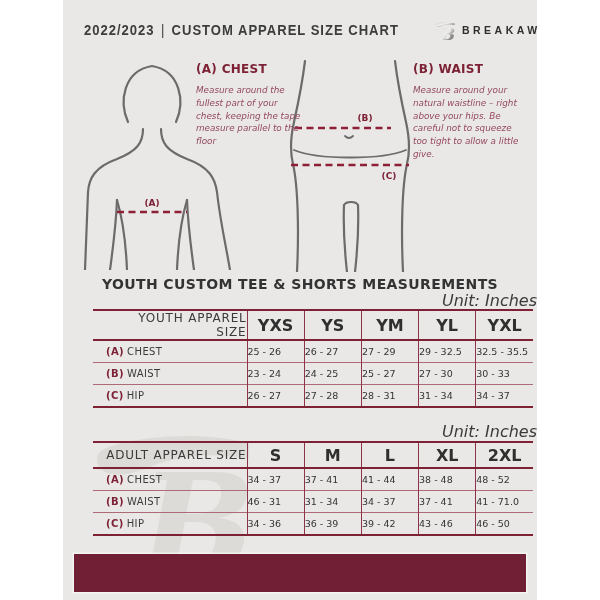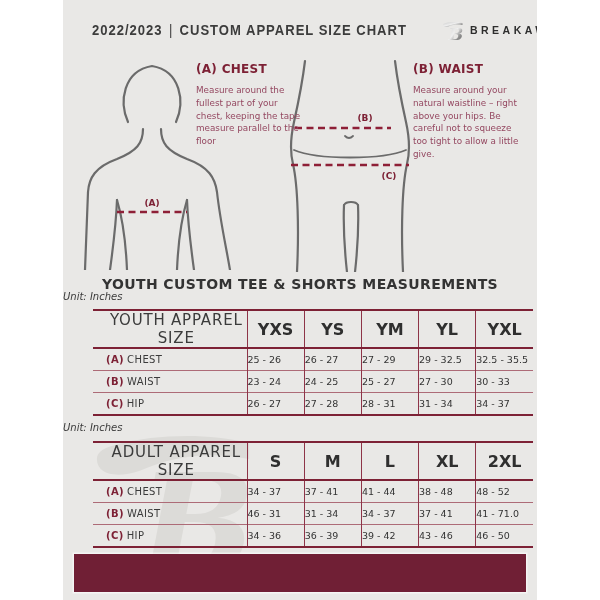--- a/index.html
+++ b/index.html
@@ -1,63 +1,63 @@
 <!DOCTYPE html>
 <html><head>
 <meta charset="utf-8">
 <style>
   html,body{margin:0;padding:0;}
   .canvas{position:relative;width:600px;height:600px;background:#ffffff;overflow:hidden;
           font-family:"DejaVu Sans",sans-serif;-webkit-font-smoothing:antialiased;}
   .page{position:absolute;left:63px;top:0;width:474px;height:600px;background:#e9e8e6;overflow:hidden;}
 
   
-  .topbar{position:absolute;left:8px;top:16px;width:100%;height:28px;display:flex;
+  .topbar{position:absolute;left:0;top:16px;width:100%;height:28px;display:flex;
           justify-content:space-between;align-items:center;padding:0 15px 0 21px;box-sizing:border-box;z-index:1;}
   .doc-title{font-family:"Liberation Sans",sans-serif;font-weight:700;font-size:14.5px;
              letter-spacing:1.1px;color:#3c3c3c;transform:scaleX(.9);transform-origin:left center;white-space:nowrap;}
   .doc-title .divider{margin:0 7px;font-weight:400;}
   .brand{display:flex;align-items:center;gap:6px;}
   .brand-name{font-family:"Liberation Sans",sans-serif;font-weight:700;font-size:10.5px;
               letter-spacing:3.5px;color:#2e2e2e;}
 
   
   .fig{position:absolute;z-index:1;}
   .fig-torso{left:20px;top:58px;width:160px;height:212px;}
   .fig-lower{left:220px;top:58px;width:134px;height:214px;}
   .fig path{fill:none;stroke:#6b6b6b;stroke-width:2.2;stroke-linecap:round;}
   .fig line{stroke:#8e1f37;stroke-width:2.4;stroke-dasharray:7 4.5;}
   .fig text{font-family:"DejaVu Sans",sans-serif;font-size:9px;font-weight:bold;fill:#7d2135;}
 
   
   .note{position:absolute;z-index:1;}
   .note h3{margin:0 0 8px 0;font-size:12px;font-weight:bold;letter-spacing:.3px;color:#7d2135;}
-  .note p{margin:0;font-size:8.8px;line-height:1.45;color:#944760;white-space:pre-line;}
+  .note p{margin:0;font-size:8.8px;font-style:italic;line-height:1.45;color:#944760;white-space:pre-line;}
   .note-chest{left:133px;top:62px;width:106px;}
   .note-waist{left:350px;top:62px;width:108px;}
   .note-hips{left:350px;top:167px;width:114px;}
 
   
   .tbl-block{position:absolute;left:0;width:100%;z-index:1;}
   .tbl-block h2{position:absolute;top:0;left:0;width:100%;margin:0;text-align:center;
                 font-size:14px;font-weight:bold;letter-spacing:.4px;color:#333333;}
-  .tbl-block .unit{position:absolute;top:15px;left:0;width:100%;text-align:left;
-                   font-size:10px;font-style:italic;color:#3a3a3a;}
+  .tbl-block .unit{position:absolute;top:15px;left:0;width:100%;text-align:right;
+                   font-size:16px;font-style:italic;color:#3a3a3a;}
   .block-youth{top:276px;height:130px;}
   .block-adult{top:407px;height:130px;}
   .block-youth table{top:33px;}
   .block-adult table{top:34px;}
 
   table.size-table{position:absolute;left:30px;width:440px;height:90px;border-collapse:collapse;
                    table-layout:fixed;background:transparent;}
   table.size-table{border-top:2.5px solid #7d2135;border-bottom:2.5px solid #7d2135;}
   .size-table thead th{border-bottom:2px solid #7d2135;height:24px;font-family:"DejaVu Sans",sans-serif;
                        font-size:16px;font-weight:bold;color:#2f2f2f;text-align:center;padding:0;}
-  .size-table thead th.label-h{font-weight:normal;font-size:15px;letter-spacing:.8px;color:#3b3b3b;
-                               text-align:center;padding-left:13px;}
+  .size-table thead th.label-h{font-weight:normal;font-size:12px;letter-spacing:.8px;color:#3b3b3b;
+                               text-align:right;padding-left:13px;}
   .size-table tbody td{height:21px;font-size:9.5px;color:#333333;text-align:left;padding:0;}
   .size-table tbody tr + tr td{border-top:1.2px solid #ad6b77;}
   .size-table th:not(:first-child),.size-table td:not(:first-child){border-left:1.2px solid #8e3448;}
   .size-table td.row-label{text-align:left;padding-left:13px;font-size:10px;letter-spacing:.4px;color:#3b3b3b;}
   .size-table td.row-label .prefix{font-weight:bold;color:#7d2135;margin-right:3px;}
 
   
   .watermark{position:absolute;left:26px;top:420px;width:172px;height:164px;z-index:0;opacity:1;}
   .footer-bar{position:absolute;left:11px;top:554px;width:452px;height:38px;background:#701f35;
               box-shadow:0 0 0 1.5px rgba(255,255,255,.55);z-index:2;}

